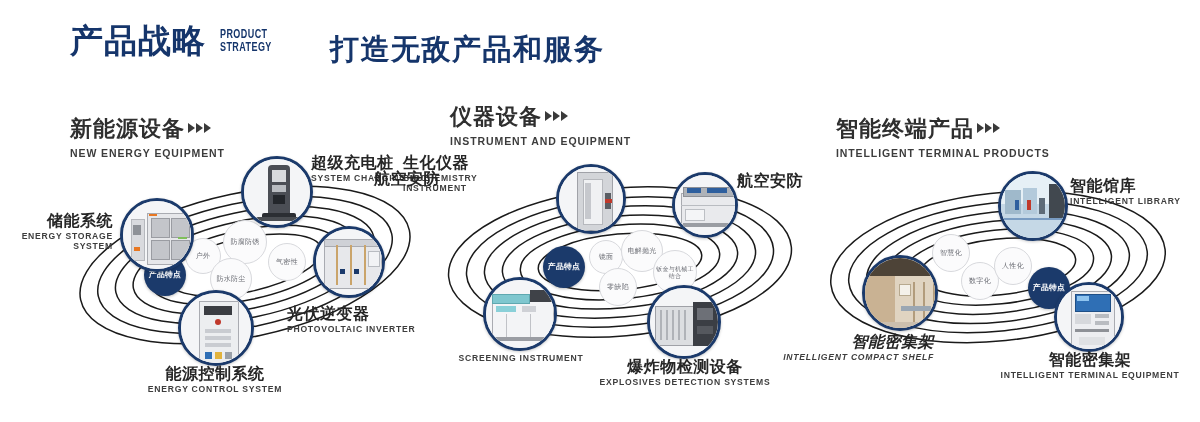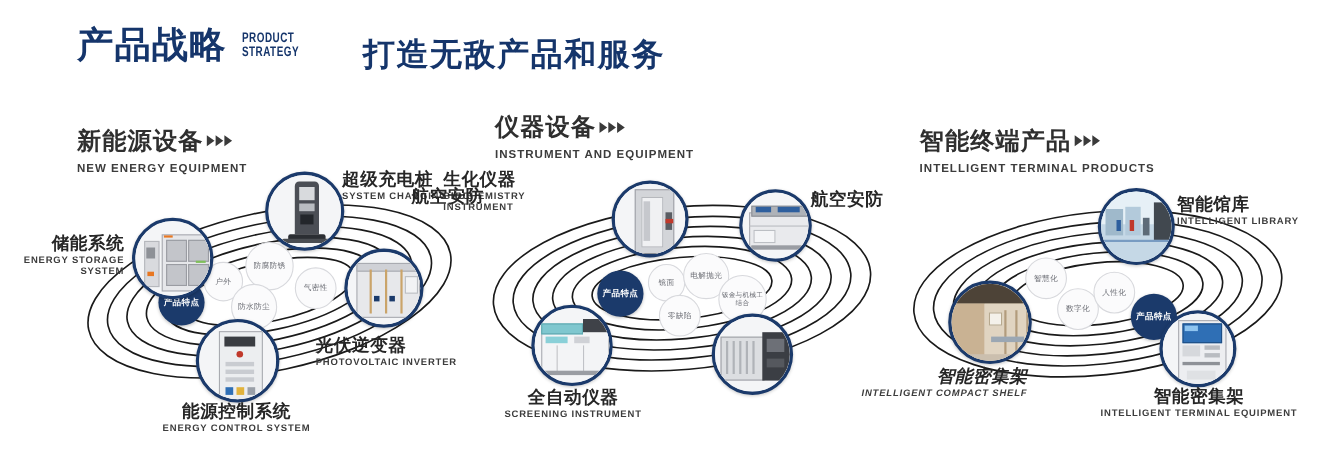--- a/index.html
+++ b/index.html
@@ -284,35 +284,38 @@
         <div class="b" style="left:10px;top:22px;width:2px;height:30px;background:#b0b3b8;"></div>
         <div class="b" style="left:16px;top:22px;width:2px;height:30px;background:#b0b3b8;"></div>
         <div class="b" style="left:22px;top:22px;width:2px;height:30px;background:#b0b3b8;"></div>
         <div class="b" style="left:28px;top:22px;width:2px;height:30px;background:#b0b3b8;"></div>
         <div class="b" style="left:34px;top:22px;width:2px;height:30px;background:#b0b3b8;"></div>
         <div class="b" style="left:43px;top:14px;width:26px;height:44px;background:#3b3e44;"></div>
         <div class="b" style="left:47px;top:20px;width:16px;height:12px;background:#6d7077;"></div>
         <div class="b" style="left:47px;top:38px;width:16px;height:8px;background:#55585e;"></div>
       </div>
     </div>
+    <div class="lbl c" style="left:155px;top:208px;width:210px;">
+      <div class="cn">爆炸物检测设备</div>
+      <div class="en">EXPLOSIVES DETECTION SYSTEMS</div>
+    </div>
 
     <div class="node" style="left:58px;top:127px;width:74px;height:74px;">
       <div class="dev">
         <div class="b" style="left:6px;top:20px;width:60px;height:38px;background:#f3f4f6;border:1px solid #a9abb1;"></div>
         <div class="b" style="left:6px;top:14px;width:36px;height:8px;background:#7fc7cf;border:1px solid #5fa8b0;"></div>
         <div class="b" style="left:44px;top:10px;width:24px;height:12px;background:#3f4248;"></div>
         <div class="b" style="left:10px;top:26px;width:20px;height:6px;background:#8ad0d8;"></div>
         <div class="b" style="left:36px;top:26px;width:14px;height:6px;background:#cfd1d6;"></div>
         <div class="b" style="left:20px;top:34px;width:1px;height:24px;background:#c0c2c7;"></div>
         <div class="b" style="left:44px;top:34px;width:1px;height:24px;background:#c0c2c7;"></div>
         <div class="b" style="left:8px;top:57px;width:56px;height:4px;background:#9a9da3;"></div>
       </div>
     </div>
     <div class="lbl c" style="left:-2px;top:202px;width:196px;">
-      <div class="cn">全自动仪器</div>
       <div class="en">SCREENING INSTRUMENT</div>
     </div>
   </div>
 
   <div class="cluster" style="left:820px;top:155px;width:370px;height:230px;">
 
     <svg width="370" height="230" viewBox="0 0 370 230">
       <g fill="none" stroke="#1a1a1a" stroke-width="1.5">
         <ellipse cx="178" cy="112" rx="168" ry="74" transform="rotate(-6 178 112)"></ellipse>
         <ellipse cx="178" cy="112" rx="150" ry="64" transform="rotate(-6 178 112)"></ellipse>

